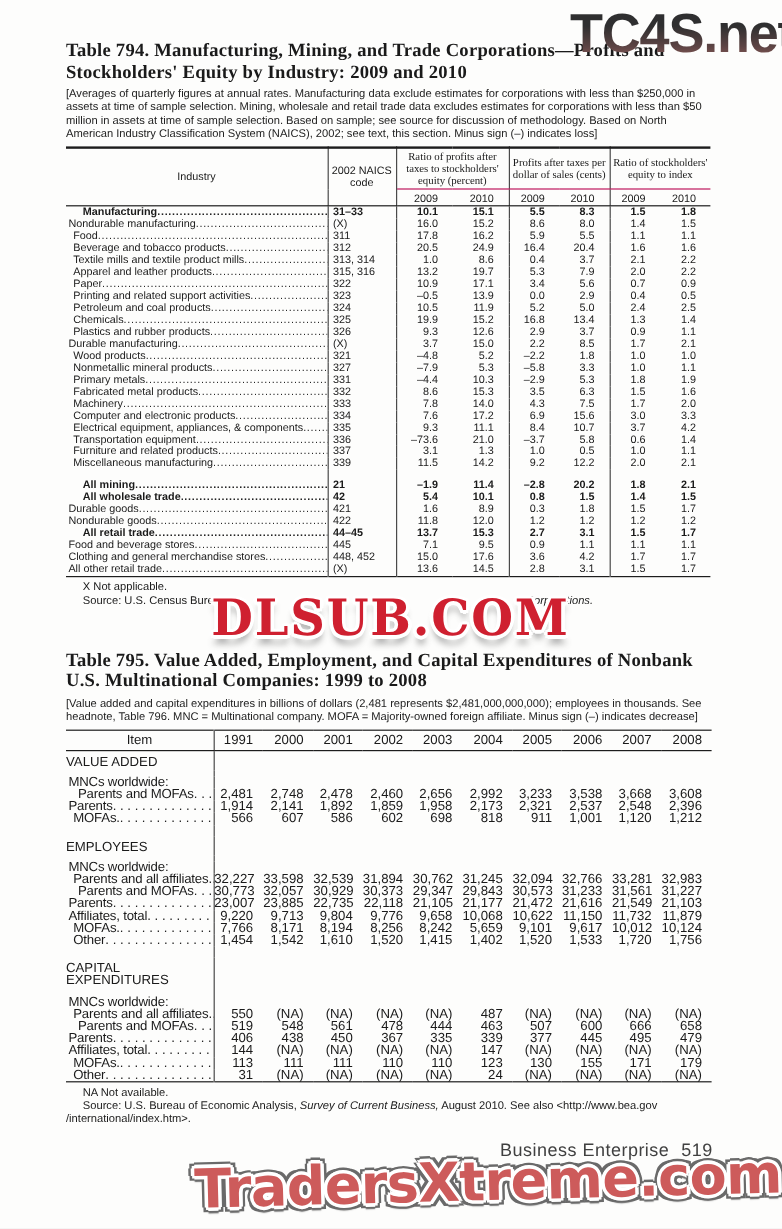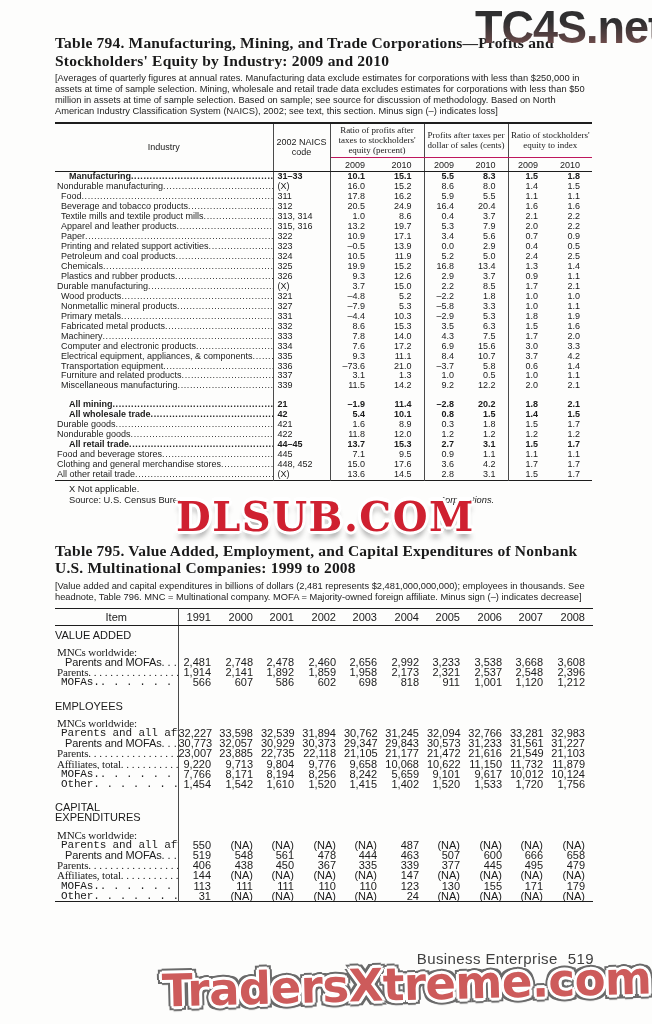--- a/index.html
+++ b/index.html
@@ -37,21 +37,21 @@
 
   
   .t795{font-size:11px;border-top:1.6px solid #1d1d1d;}
   .t795 thead th{height:16px;vertical-align:middle;}
   .t795 th.item{text-align:center;}
   .t795 th.yr{text-align:right;padding-right:8px;}
   .t795 tbody td{line-height:10.2px;vertical-align:bottom;}
   .t795 td.num{text-align:right;padding-right:8px;white-space:nowrap;}
   .t795 td.sec{text-align:left;padding:4px 0 2px 0;}
   .t795 tr.sp4 td{height:5px;} .t795 tr.sp8 td{height:9px;}
-  .t795 .ind0{padding-left:2px;font-family:Liberation Serif, serif;} .t795 .ind1{padding-left:6px;font-family:Liberation Mono, monospace;} .t795 .ind2{padding-left:10px;}
+  .t795 .ind0{padding-left:2px;} .t795 .ind1{padding-left:6px;} .t795 .ind2{padding-left:10px;}
   .t795 .txt{letter-spacing:-0.15px;}
 
   .notes{font-size:9.3px;line-height:10.8px;margin-top:3px;}
   .notes .ind{padding-left:14px;}
   .gap{display:inline-block;width:250px;}
   .t795-block{margin-top:36px;}
   .notes i{font-style:italic;}
 
   .footer-right{position:absolute;top:950px;right:58px;font-size:15px;letter-spacing:0.4px;color:#404040;}
   .footer-right .pg{margin-left:10px;}
@@ -942,19 +942,24 @@
               <td class="num">(NA)</td>
               <td class="num">24</td>
               <td class="num">(NA)</td>
               <td class="num">(NA)</td>
               <td class="num">(NA)</td>
               <td class="num">(NA)</td>
             </tr>
           </tbody>
       </table>
 
+      <div class="notes">
+        <div class="ind">NA Not available.</div>
+        <div class="ind"><span>Source: U.S. Bureau of Economic Analysis, </span><i>Survey of Current Business,</i><span> August 2010. See also &lt;http://www.bea.gov</span></div>
+        <div>/international/index.htm&gt;.</div>
+      </div>
     </div>
 
   </div>
 
   <div class="footer-right"><span>Business Enterprise</span><span class="pg">519</span></div>
 
 </div>
 
 </body></html>

